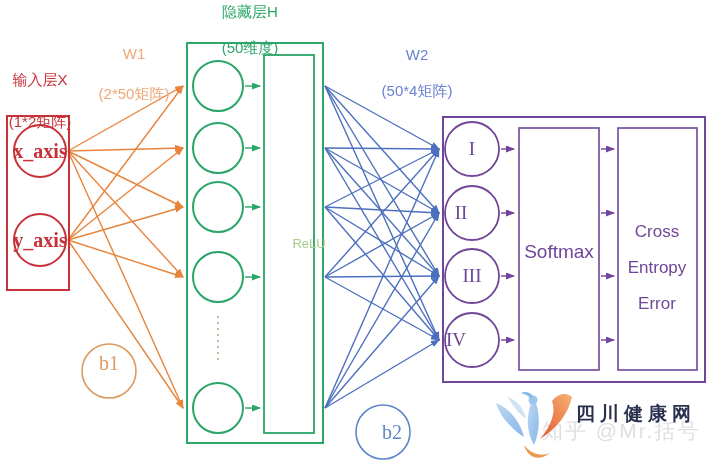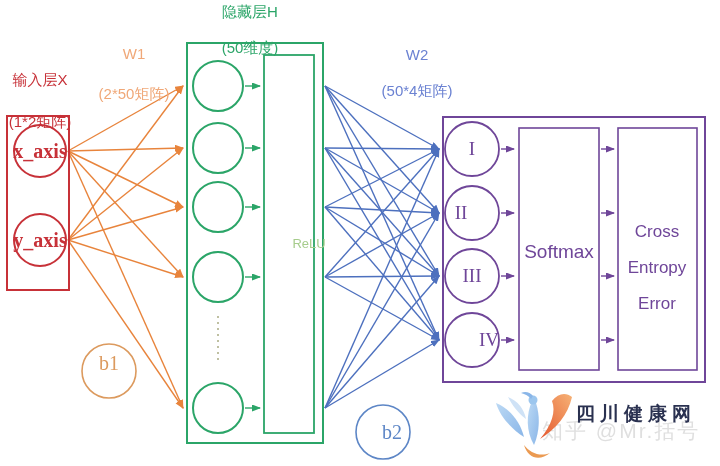--- a/index.html
+++ b/index.html
@@ -26,21 +26,21 @@
   #relu-label{left:264px;top:236px;width:50px;font-size:13px;color:var(--green-light);margin-left:20px;}
   #softmax-label{left:519px;top:241px;width:80px;font-size:19px;color:var(--purple);}
   #cross-label{left:612px;top:223px;width:90px;font-size:17px;line-height:18px;color:var(--purple);}
   #xaxis-label{left:2px;top:142px;width:76px;color:var(--red);font-weight:bold;}
   #yaxis-label{left:2px;top:231px;width:76px;color:var(--red);font-weight:bold;}
   #b1-label{left:84px;top:354px;width:50px;color:var(--orange-bias);}
   #b2-label{left:358px;top:423px;width:68px;color:var(--blue-bias);}
   #out-label-1{left:447px;top:138px;width:50px;}
   #out-label-2{left:447px;top:202px;width:28px;}
   #out-label-3{left:447px;top:265px;width:50px;}
-  #out-label-4{left:464px;top:329px;width:50px;}
+  #out-label-4{left:431px;top:329px;width:50px;}
   #wm-author{left:542px;top:417px;width:180px;font-size:21px;color:var(--wm-faint);
              letter-spacing:2px;opacity:.7;text-align:left;white-space:nowrap;}
   #wm-name{left:576px;top:401px;font-size:19px;font-weight:bold;color:var(--wm-navy);
            letter-spacing:5px;text-align:left;white-space:nowrap;}
   #wm-url{left:578px;top:437px;font-size:15px;color:var(--wm-gray);letter-spacing:1.5px;
           text-align:left;white-space:nowrap;}
   #phoenix-logo{position:absolute;left:486px;top:389px;}
 </style>
 </head>
 <body>

